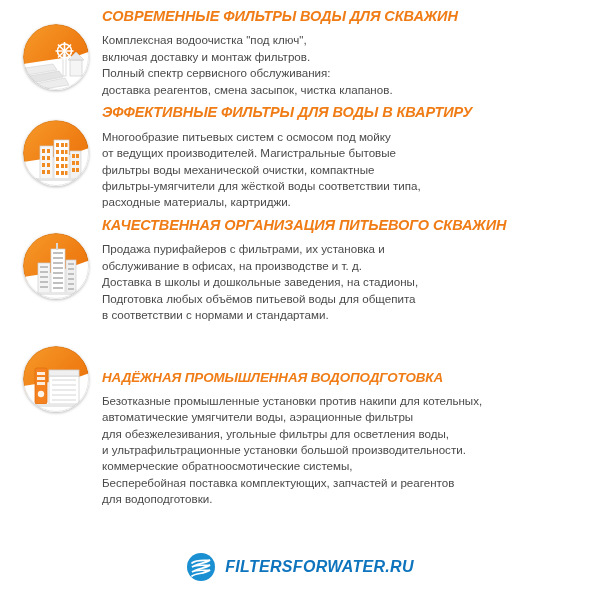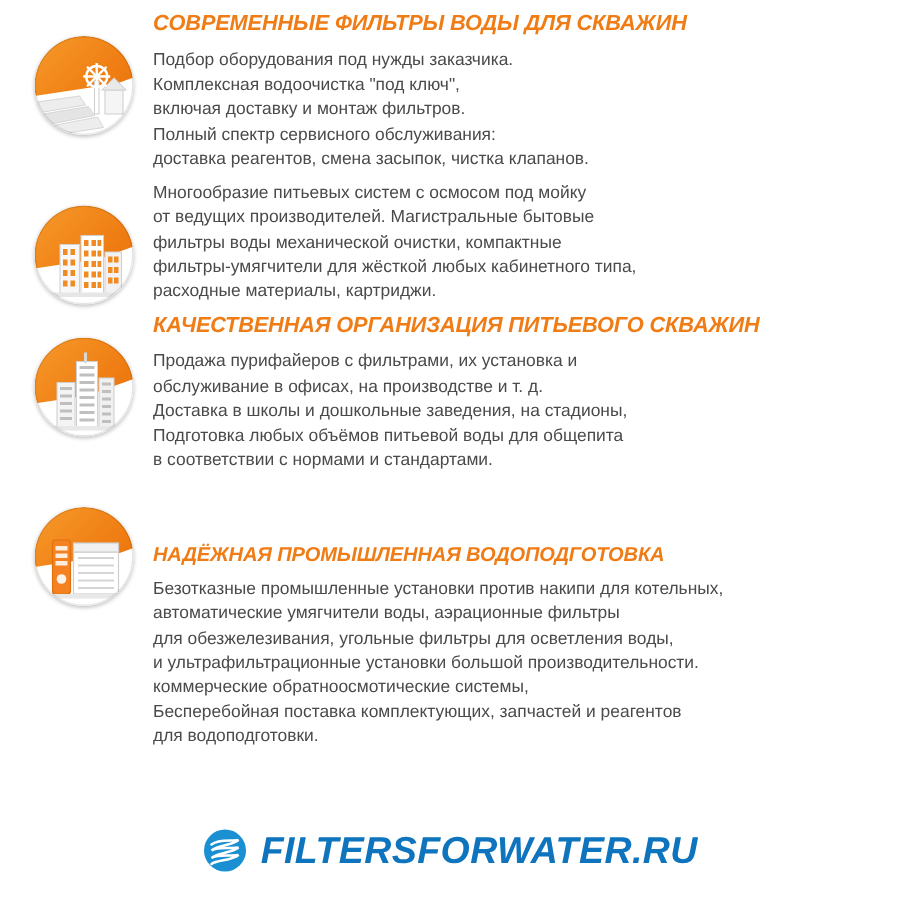--- a/index.html
+++ b/index.html
@@ -102,21 +102,21 @@
     align-items: center;
     justify-content: center;
   }
   .logo-mark {
     width: 30px;
     height: 30px;
     margin-right: 9px;
   }
   .logo-text {
     color: #0d74bd;
-    font-size: 25px;
+    font-size: 16px;
     font-weight: bold;
     font-style: italic;
     letter-spacing: 0.3px;
   }
 </style>
 </head>
 <body>
 
 <div class="page">
 
@@ -139,21 +139,20 @@
             <line x1="35" y1="20.5" x2="48" y2="33.5" stroke="#ffffff" stroke-width="1.6"></line>
             <line x1="35" y1="33.5" x2="48" y2="20.5" stroke="#ffffff" stroke-width="1.6"></line>
           </g>
         </svg>
         <div class="ring"></div>
       </div>
     </div>
     <div class="text-col">
       <p class="sec-title">СОВРЕМЕННЫЕ ФИЛЬТРЫ ВОДЫ ДЛЯ СКВАЖИН</p>
       <div class="sec-body">
-        <div>Подбор оборудования под нужды заказчика.</div>
         <div>Комплексная водоочистка "под ключ",</div>
         <div>включая доставку и монтаж фильтров.</div>
         <div>Полный спектр сервисного обслуживания:</div>
         <div>доставка реагентов, смена засыпок, чистка клапанов.</div>
       </div>
     </div>
   </div>
 
   <div class="section">
     <div class="icon-col">
@@ -196,25 +195,26 @@
               <rect x="49" y="48" width="3" height="4"></rect>
                 <rect x="53" y="48" width="3" height="4"></rect>
             </g>
             <rect x="10" y="58" width="50" height="3" fill="#e6e6e6"></rect>
           </g>
         </svg>
         <div class="ring"></div>
       </div>
     </div>
     <div class="text-col">
+      <p class="sec-title">ЭФФЕКТИВНЫЕ ФИЛЬТРЫ ДЛЯ ВОДЫ В КВАРТИРУ</p>
       <div class="sec-body">
         <div>Многообразие питьевых систем с осмосом под мойку</div>
         <div>от ведущих производителей. Магистральные бытовые</div>
         <div>фильтры воды механической очистки, компактные</div>
-        <div>фильтры-умягчители для жёсткой любых кабинетного типа,</div>
+        <div>фильтры-умягчители для жёсткой воды соответствии типа,</div>
         <div>расходные материалы, картриджи.</div>
       </div>
     </div>
   </div>
 
   <div class="section">
     <div class="icon-col">
       <div class="badge">
         <div class="half-orange"></div>
         <svg viewBox="0 0 66 66" xmlns="http://www.w3.org/2000/svg">

